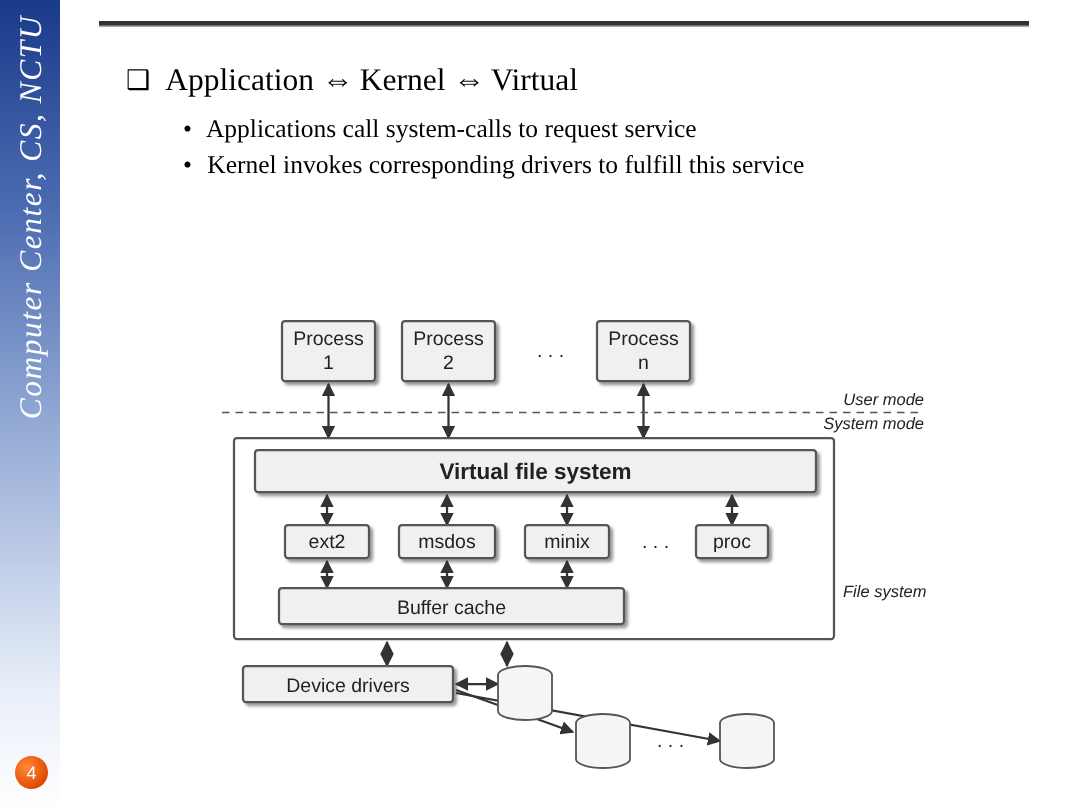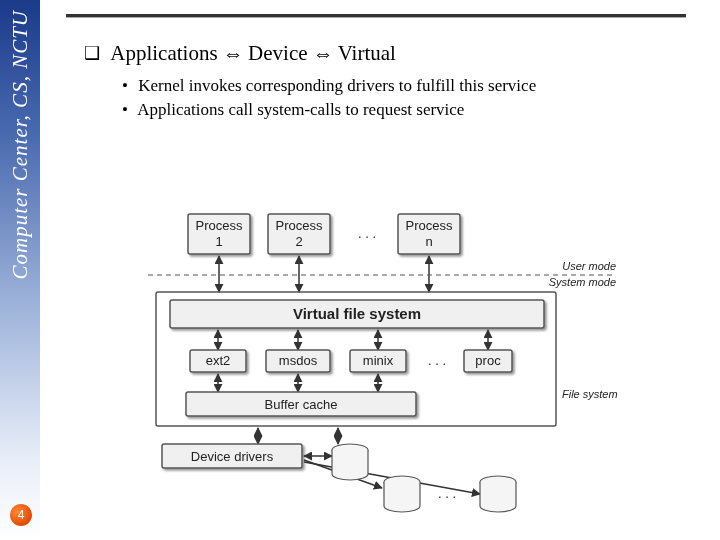--- a/index.html
+++ b/index.html
@@ -94,34 +94,34 @@
 <div class="sidebar">
   <div class="sidebar-text">Computer Center, CS, NCTU</div>
 </div>
 <div class="page-num">4</div>
 
 <div class="content">
   <div class="rule"></div>
 
   <div class="bullet-main">
     <span class="sq">❑</span>
-    <span>Applications</span>
+    <span>Application</span>
     <span class="arrow">⇔</span>
-    <span>Device</span>
+    <span>Kernel</span>
     <span class="arrow">⇔</span>
     <span>Virtual</span>
   </div>
 
   <div class="sub">
     <span class="dot">•</span>
-    <span>Kernel invokes corresponding drivers to fulfill this service</span>
+    <span>Applications call system-calls to request service</span>
   </div>
   <div class="sub">
     <span class="dot">•</span>
-    <span>Applications call system-calls to request service</span>
+    <span>Kernel invokes corresponding drivers to fulfill this service</span>
   </div>
 </div>
 
 <svg class="diagram" viewBox="0 0 520 310">
   <defs>
     <filter id="sh" x="-10%" y="-10%" width="130%" height="130%">
       <feDropShadow dx="2" dy="2" stdDeviation="1" flood-color="#999"></feDropShadow>
     </filter>
     <marker id="ah" viewBox="0 0 10 10" refX="9" refY="5" markerWidth="6" markerHeight="6" orient="auto">
       <path d="M0,0 L10,5 L0,10 z" fill="#333"></path>

